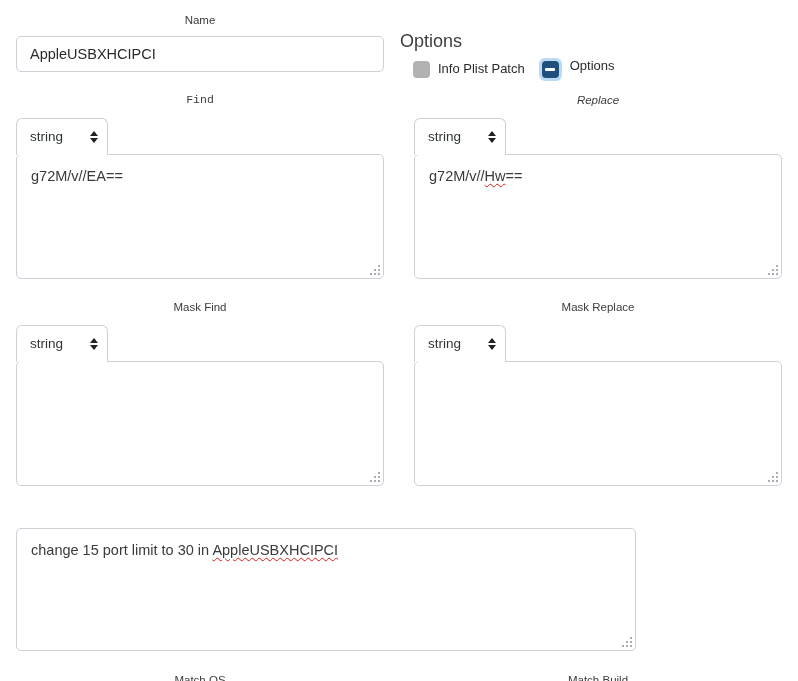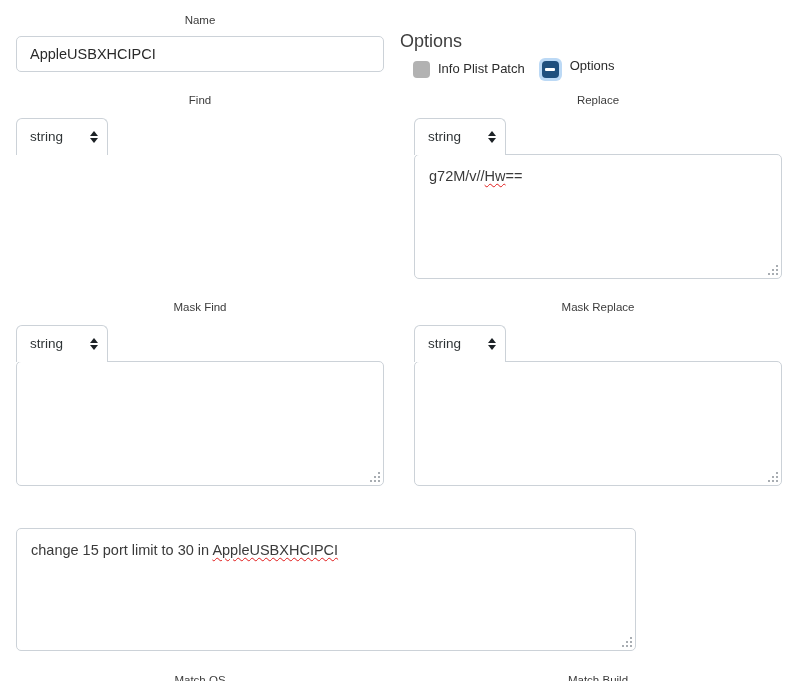--- a/index.html
+++ b/index.html
@@ -172,30 +172,41 @@
       <span class="cb-label">Info Plist Patch</span>
     </div>
     <div class="cb-item" style="margin-left:14px;">
       <span class="cb-focus">
         <span class="cb-box mixed"></span>
       </span>
       <span class="cb-label">Options</span>
     </div>
   </div>
 
-  <div class="field-label" style="left:0;top:93px;width:400px;">Find</div>
+  <div class="field-label" style="left:0;top:93px;width:400px;font-family:Liberation Mono, monospace;">Find</div>
   <div class="type-select" style="left:16px;top:118px;">
     <span class="sel-text">string</span>
     <span class="spin">
       <i class="up"></i>
         <i class="down"></i>
     </span>
   </div>
-
-  <div class="field-label" style="left:400px;top:93px;width:396px;">Replace</div>
+  <div class="ta-wrap" style="left:16px;top:154px;width:368px;height:125px;">
+    <div class="ta-text">g72M/v//EA==</div>
+    <span class="resize-grip">
+      <s style="right:0;bottom:0;"></s>
+        <s style="right:4px;bottom:0;"></s>
+        <s style="right:8px;bottom:0;"></s>
+      <s style="right:0;bottom:4px;"></s>
+        <s style="right:4px;bottom:4px;"></s>
+      <s style="right:0;bottom:8px;"></s>
+    </span>
+  </div>
+
+  <div class="field-label" style="left:400px;top:93px;width:396px;font-style:italic;">Replace</div>
   <div class="type-select" style="left:414px;top:118px;">
     <span class="sel-text">string</span>
     <span class="spin">
       <i class="up"></i>
         <i class="down"></i>
     </span>
   </div>
   <div class="ta-wrap" style="left:414px;top:154px;width:368px;height:125px;">
     <div class="ta-text"><span>g72M/v//</span><span class="ulined">Hw</span><span>==</span></div>
     <span class="resize-grip">

